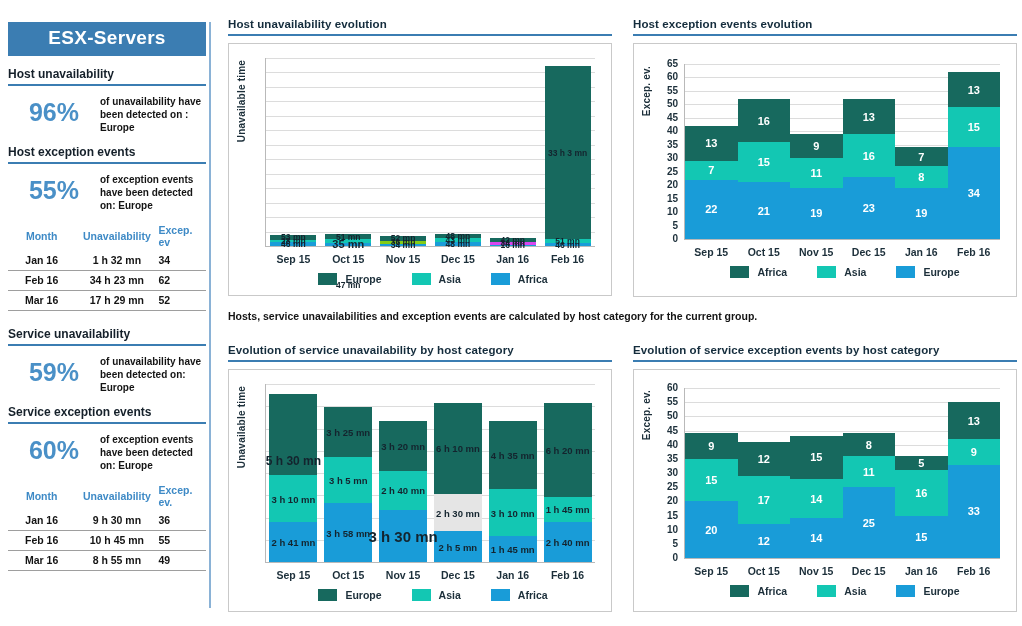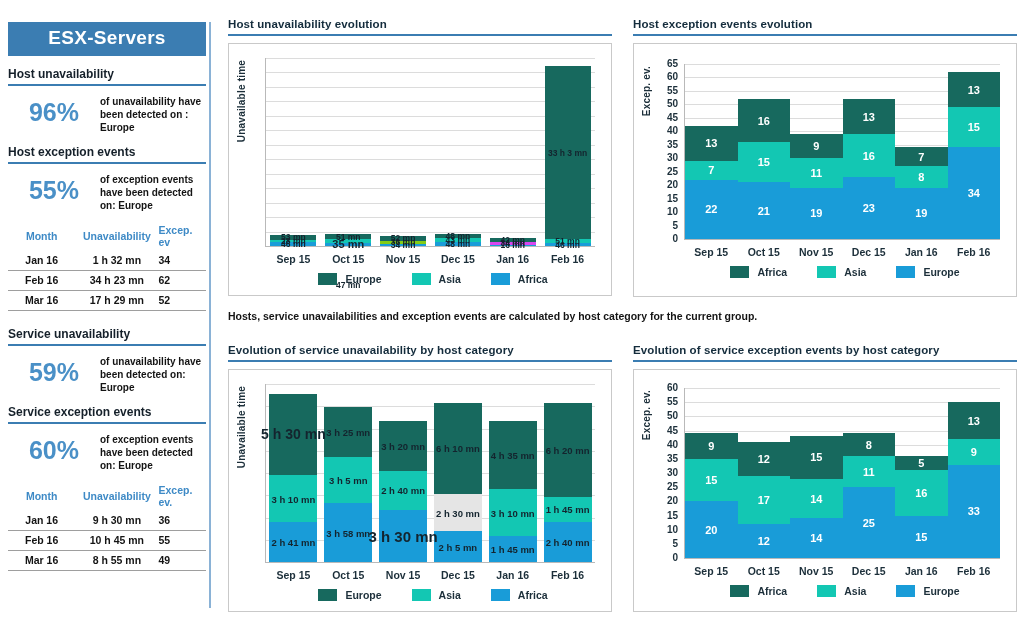--- a/index.html
+++ b/index.html
@@ -406,21 +406,21 @@
         <div class="grid" style="top: 87.5%;"></div>
         <div class="bars">
           <div class="bar" style="width: 48px;">
             <div class="seg" style="height: 22.3611%; background: rgb(25, 156, 216);">
               <span class="seglab dark" style="font-size: 9.5px;">2 h 41 mn</span>
             </div>
             <div class="seg" style="height: 26.3889%; background: rgb(19, 199, 179);">
               <span class="seglab dark" style="font-size: 9.5px;">3 h 10 mn</span>
             </div>
             <div class="seg" style="height: 45.8333%; background: rgb(23, 105, 94);">
-              <span class="seglab dark" style="font-size: 14px;">5 h 30 mn</span>
+              <span class="seglab dark" style="font-size: 12px; margin-top: 27px;">5 h 30 mn</span>
             </div>
             <span class="xlab">Sep 15</span>
           </div>
           <div class="bar" style="width: 48px;">
             <div class="seg" style="height: 33.0556%; background: rgb(25, 156, 216);">
               <span class="seglab dark" style="font-size: 9.5px;">3 h 58 mn</span>
             </div>
             <div class="seg" style="height: 25.6944%; background: rgb(19, 199, 179);">
               <span class="seglab dark" style="font-size: 9.5px;">3 h 5 mn</span>
             </div>

